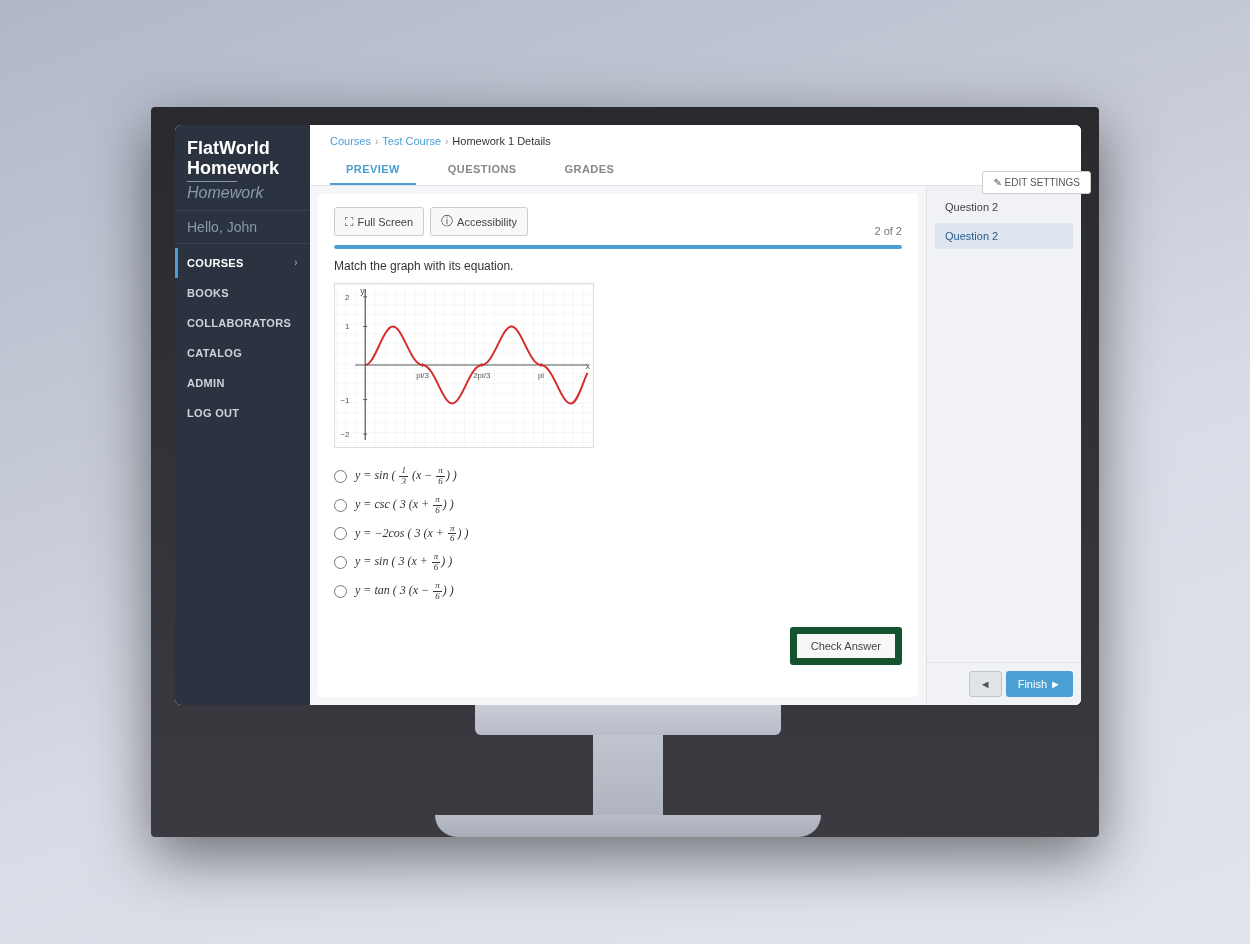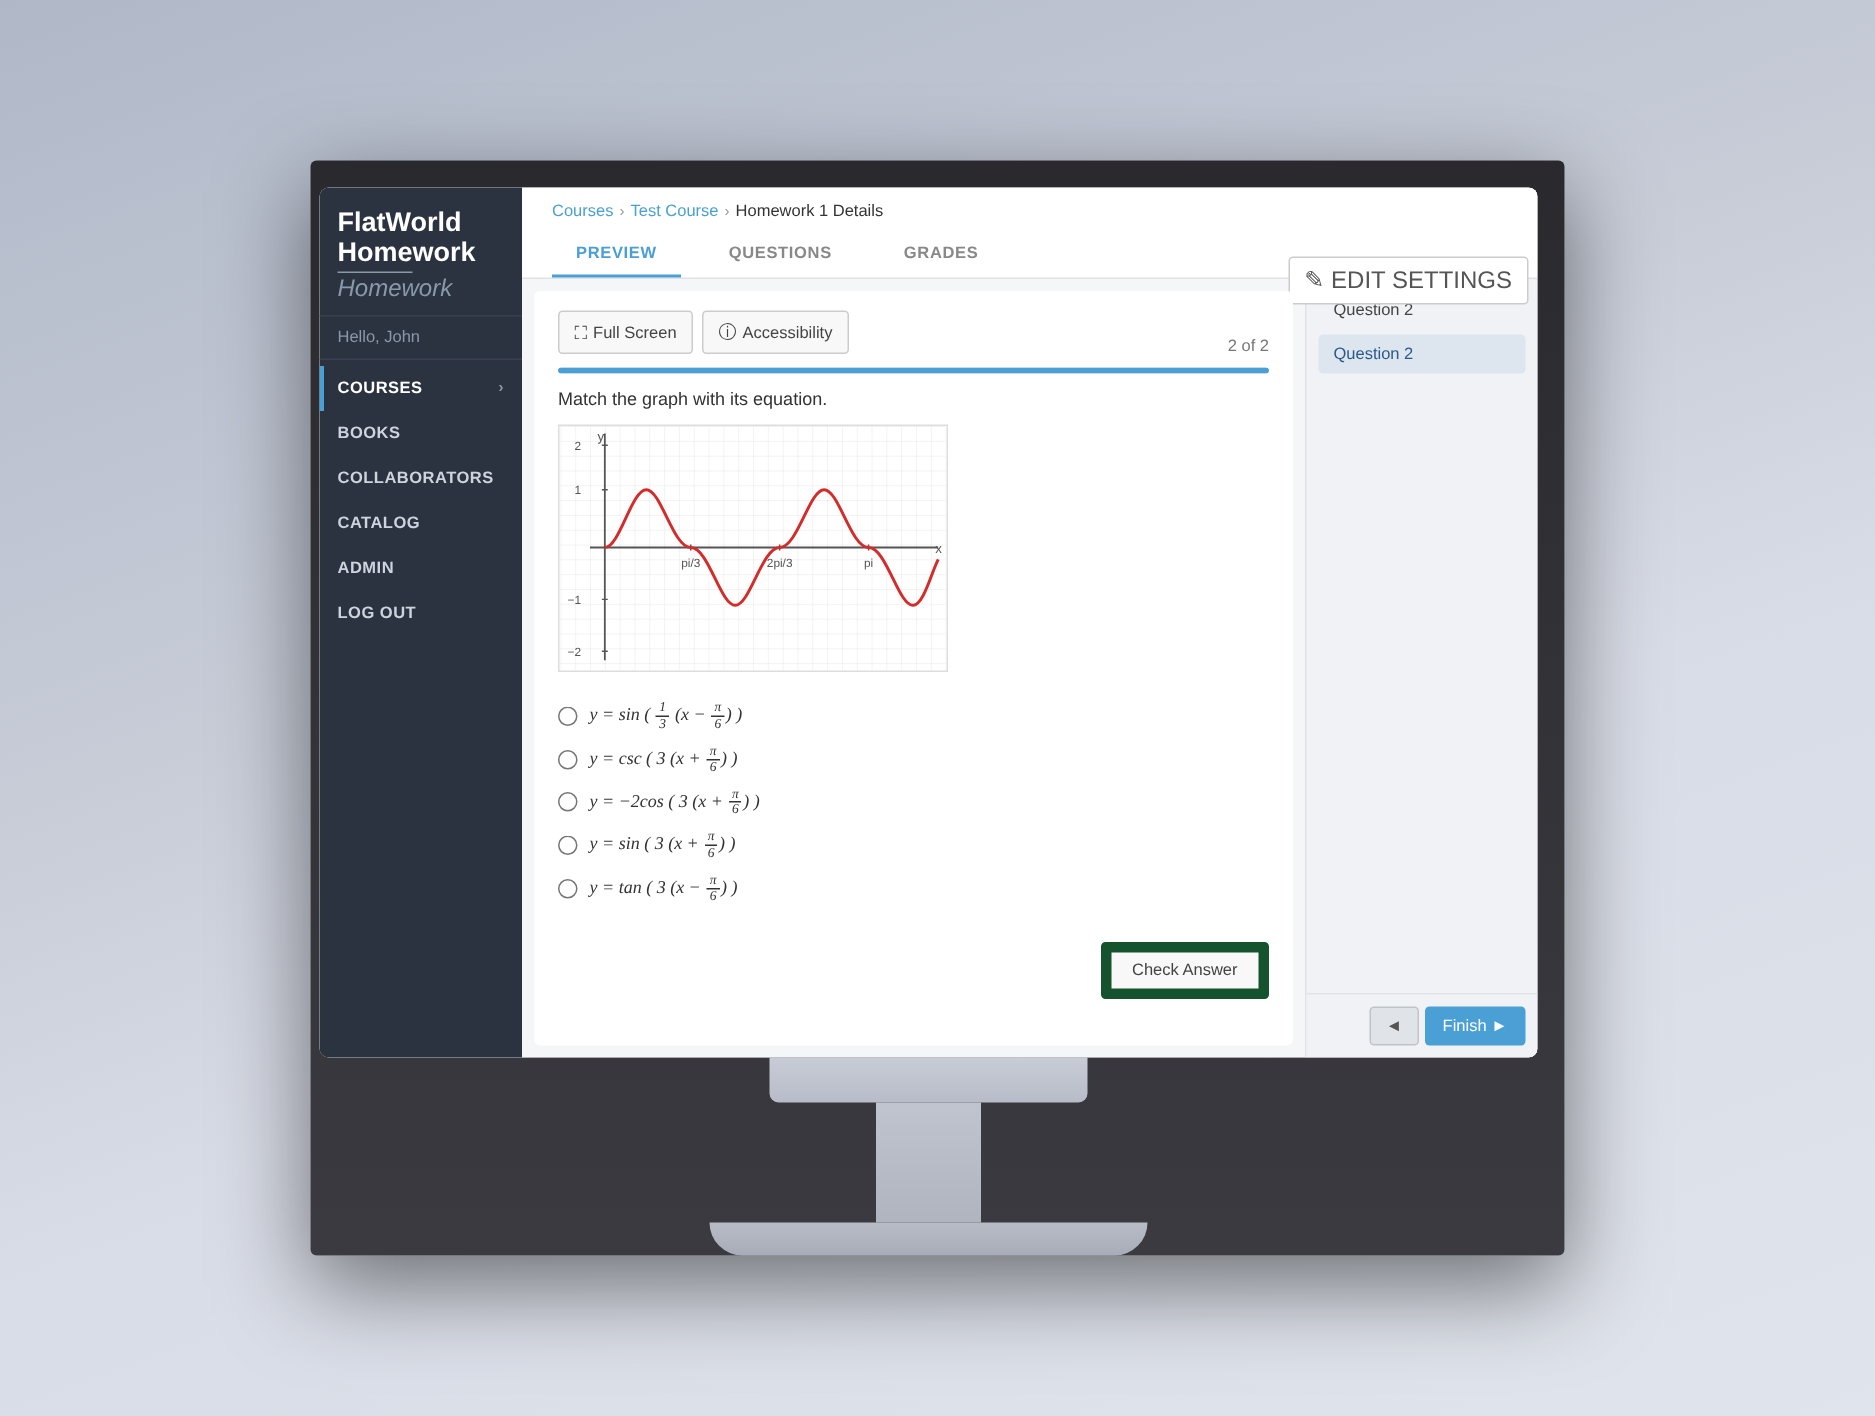--- a/index.html
+++ b/index.html
@@ -6,24 +6,24 @@
     body {
       background: linear-gradient(160deg, #b0b8c8 0%, #c8cdd8 40%, #d8dce6 60%, #e0e4ec 100%);
       min-height: 944px;
       display: flex;
       align-items: center;
       justify-content: center;
       font-family: -apple-system, BlinkMacSystemFont, 'Segoe UI', Arial, sans-serif;
     }
 
     .monitor-outer {
-      width: 836px;
+      width: 948px;
       background: linear-gradient(180deg, #2a2a2e 0%, #3a3a40 100%);
       border-radius: 4px;
-      padding: 18px 18px 0 6px;
+      padding: 18px 18px 0 24px;
       box-shadow: 0 20px 60px rgba(0,0,0,0.5);
       position: relative;
     }
 
     .monitor-screen {
       background: #f0f2f5;
       border-radius: 6px;
       overflow: hidden;
       display: flex;
       height: 580px;
@@ -73,21 +73,21 @@
     }
 
     .logo-sub {
       font-size: 16px;
       color: #8899aa;
       font-style: italic;
     }
 
     .sidebar-user {
       padding: 8px 12px;
-      font-size: 11px;
+      font-size: 14px;
       color: #8899aa;
       border-bottom: 1px solid #3a4050;
     }
 
     .sidebar-nav {
       flex: 1;
       padding-top: 4px;
     }
 
     .sidebar-item {
@@ -148,27 +148,27 @@
       font-size: 10px;
     }
 
     .breadcrumb-current {
       color: #333;
       font-weight: 500;
     }
 
     .edit-settings-btn {
       position: absolute;
-      right: 24px;
+      right: 8px;
       top: 64px;
       background: #fff;
       border: 1px solid #ccc;
       border-radius: 3px;
       padding: 5px 10px;
-      font-size: 16px;
+      font-size: 10px;
       color: #555;
       cursor: pointer;
       display: flex;
       align-items: center;
       gap: 4px;
       text-align: right;
     }
 
     .tabs-row {
       display: flex;

